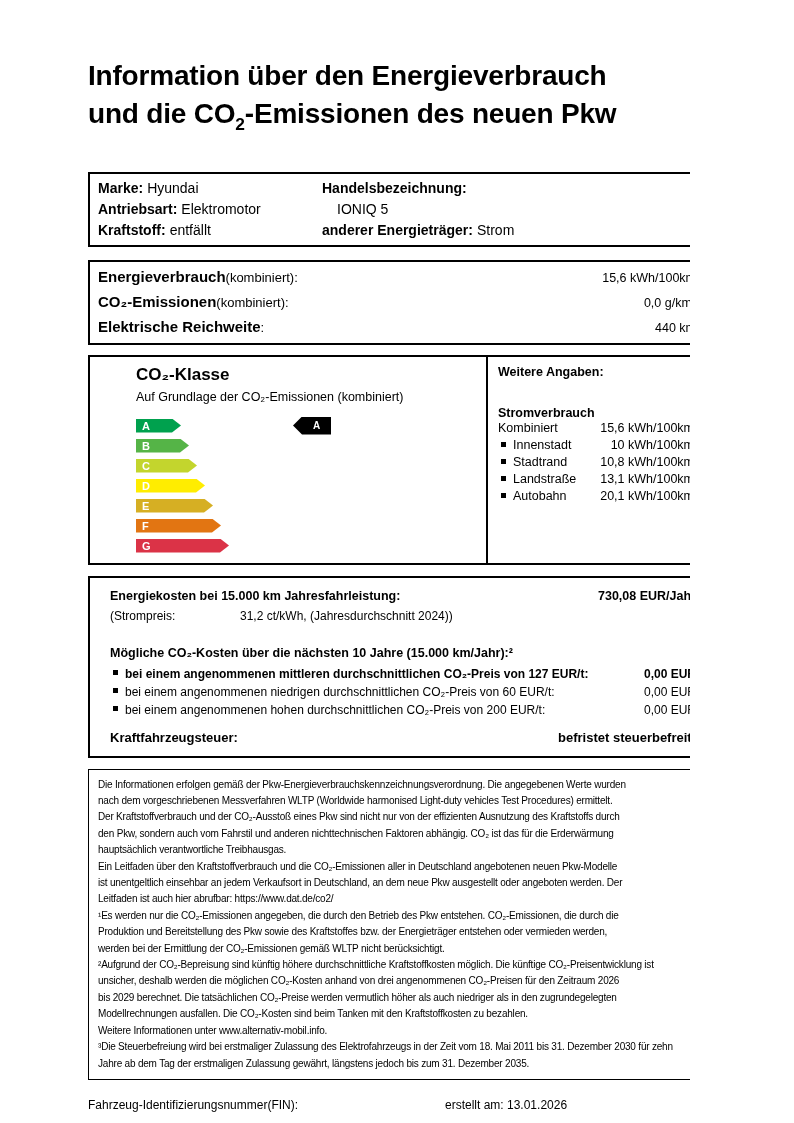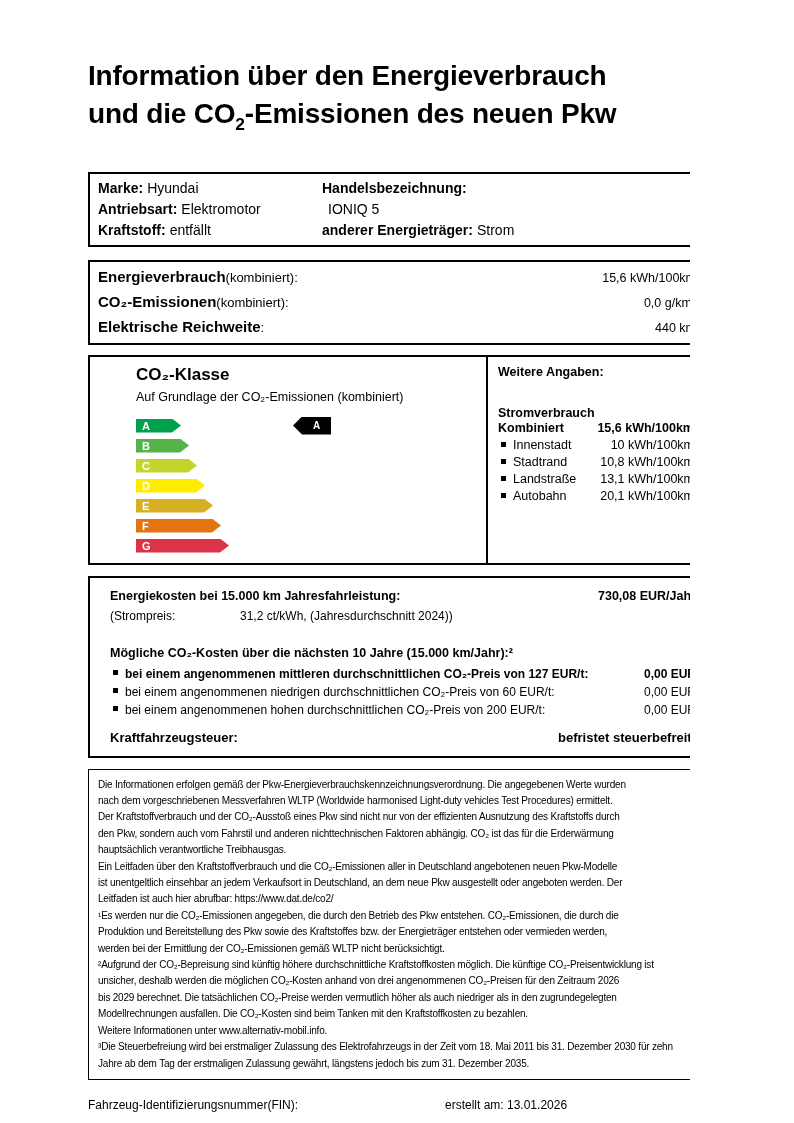--- a/index.html
+++ b/index.html
@@ -11,21 +11,21 @@
   .title { font-weight:bold; font-size:28px; line-height:38px; letter-spacing:-0.2px; }
   .title sub { font-size:62%; }
 
   .box { border:2px solid #000; }
 
   
   .box-vehicle { margin-top:29px; padding:4px 8px; }
   .vgrid { display:grid; grid-template-columns:224px 1fr; font-size:14px; line-height:21px; }
   .vgrid b { font-weight:bold; }
   .val { margin-left:4px; }
-  .indent { padding-left:6px; }
+  .indent { padding-left:6px;margin-left:9px; }
 
   
   .box-energy { margin-top:13px; padding:3px 8px; }
   .erow { display:flex; align-items:baseline; line-height:24px; }
   .elabel { font-weight:bold; font-size:15px; }
   .esuffix { font-size:13px; }
   .evalue { margin-left:auto; font-size:12.5px; }
 
   
   .box-class { margin-top:10px; height:210px; display:flex;padding-left:36px; }
@@ -37,21 +37,21 @@
   .scale-arrow { height:14px; margin-bottom:6px; display:flex; align-items:center;
     color:#fff; font-weight:bold; font-size:11px; padding-left:6px;
     clip-path: polygon(0 0, calc(100% - 9px) 0, 100% 50%, calc(100% - 9px) 100%, 0 100%); }
   .marker { position:absolute; top:-2px; left:157px; width:38px; height:18px;
     clip-path: polygon(9px 0, 100% 0, 100% 100%, 9px 100%, 0 50%);
     color:#fff; font-weight:bold; font-size:10px; display:flex; align-items:center; justify-content:center; padding-left:9px; }
 
   .wa-title { font-weight:bold; font-size:12.5px; }
   .wa-section { font-weight:bold; font-size:12.5px; margin-top:27px; }
   .wrow { display:flex; align-items:baseline; font-size:12.5px; line-height:17px; }
-  .wrow.bold, .wrow.bold .wval { font-weight:bold;gap:32px; }
+  .wrow.bold, .wrow.bold .wval { font-weight:normal;gap:32px; }
   .wval { margin-left:auto; }
   .sq { width:5px; height:5px; background:#000; margin:0 7px 2px 3px; flex:0 0 auto; align-self:center; }
 
   
   .box-costs { margin-top:11px; padding:9px 8px 8px 20px; }
   .crow { display:flex; align-items:baseline; font-size:12.5px; line-height:19px; }
   .crow .cval { margin-left:auto; }
   .crow.bold, .crow.bold .cval { font-weight:bold; }
   .strom-row { display:flex; font-size:12px; line-height:20px; }
   .strom-label { width:130px; flex:0 0 auto; }

